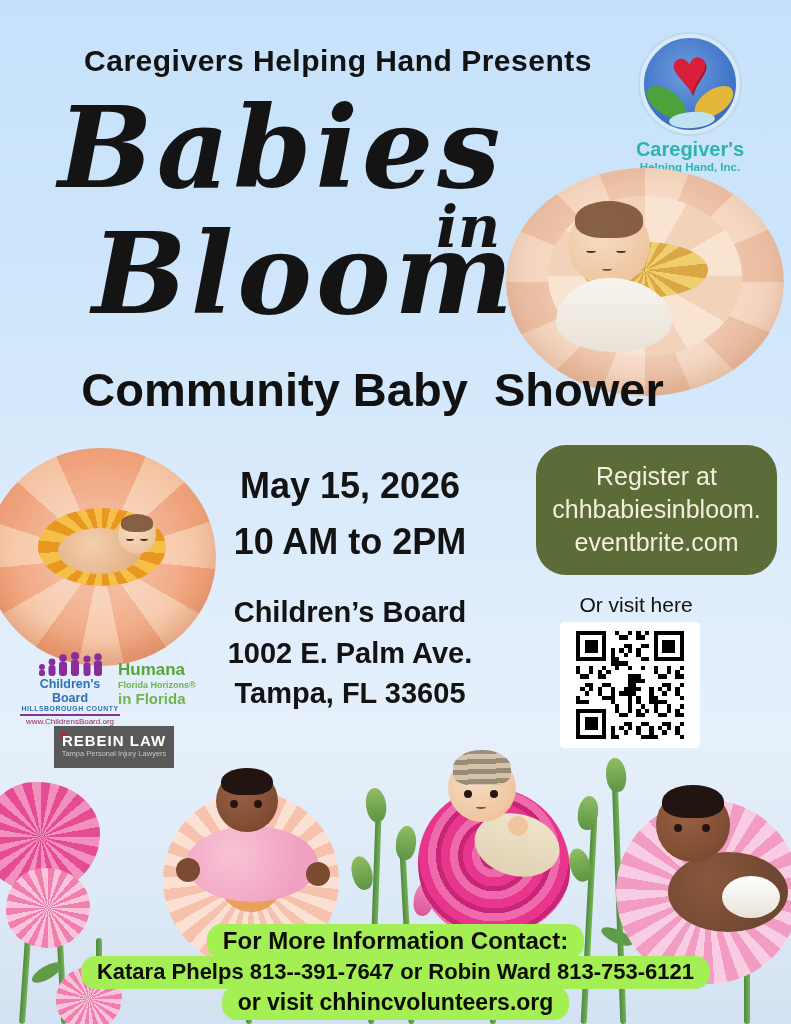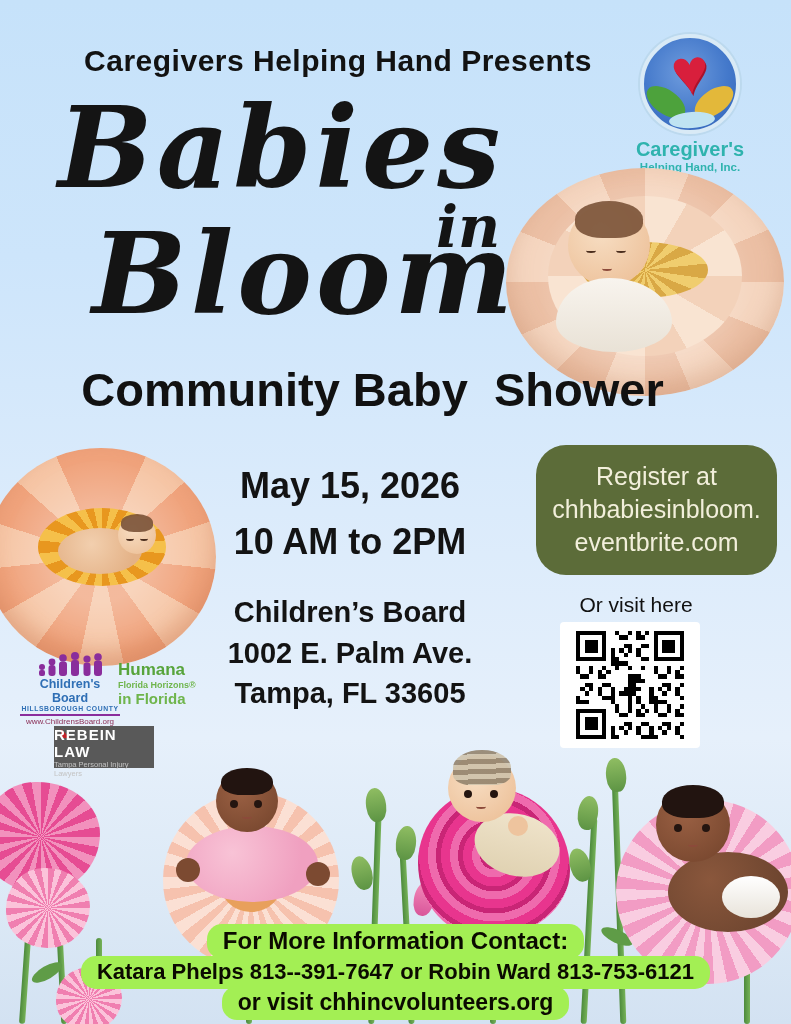--- a/index.html
+++ b/index.html
@@ -56,22 +56,22 @@
   .sp-cb { position:absolute; top:650px; left:20px; width:100px; text-align:center; }
   .sp-cb svg { display:block; margin:0 auto 1px; }
   .cb-name { color:#2f6fb5; font-size:12.5px; font-weight:bold; }
   .cb-county { color:#2f6fb5; font-size:6.8px; font-weight:bold; letter-spacing:0.6px; }
   .cb-url { margin-top:2px; padding-top:1px; border-top:2px solid #8a2d9c;
     color:#8a2d55; font-size:8px; font-weight:normal; }
   .sp-humana { position:absolute; top:660px; left:118px; width:86px; }
   .hu-name { color:#57a43b; font-size:17px; font-weight:bold; }
   .hu-l2 { color:#6fb54c; font-size:9px; font-weight:bold; }
   .hu-l3 { color:#6fb54c; font-size:15px; font-weight:bold; }
-  .sp-rebein { position:absolute; top:726px; left:54px; width:100px; height:42px;
-    background:#595959; }
+  .sp-rebein { position:absolute; top:726px; left:54px; width:120px; height:42px;
+    background:#595959; text-align:center; padding-top:6px; }
   .rl-name { position:relative; color:#fff; font-size:15px; font-weight:bold; letter-spacing:1px; }
   .rl-tri { position:absolute; left:7px; top:3px; width:0; height:0;
     border-top:9px solid transparent; border-left:9px solid #c22027; }
   .rl-tag { color:#c4c4c4; font-size:7.5px; }
 
   
   .flower, .stem, .bud, .leaf, .baby-part { position:absolute; }
   .peony-top-outer { top:168px; left:506px; width:278px; height:228px; border-radius:50%;
     background:radial-gradient(circle at 50% 50%, rgba(255,255,255,0.25) 30%, rgba(0,0,0,0) 60%),
       repeating-conic-gradient(#f5d6c0 0 22deg, #ecc0a5 22deg 45deg);

